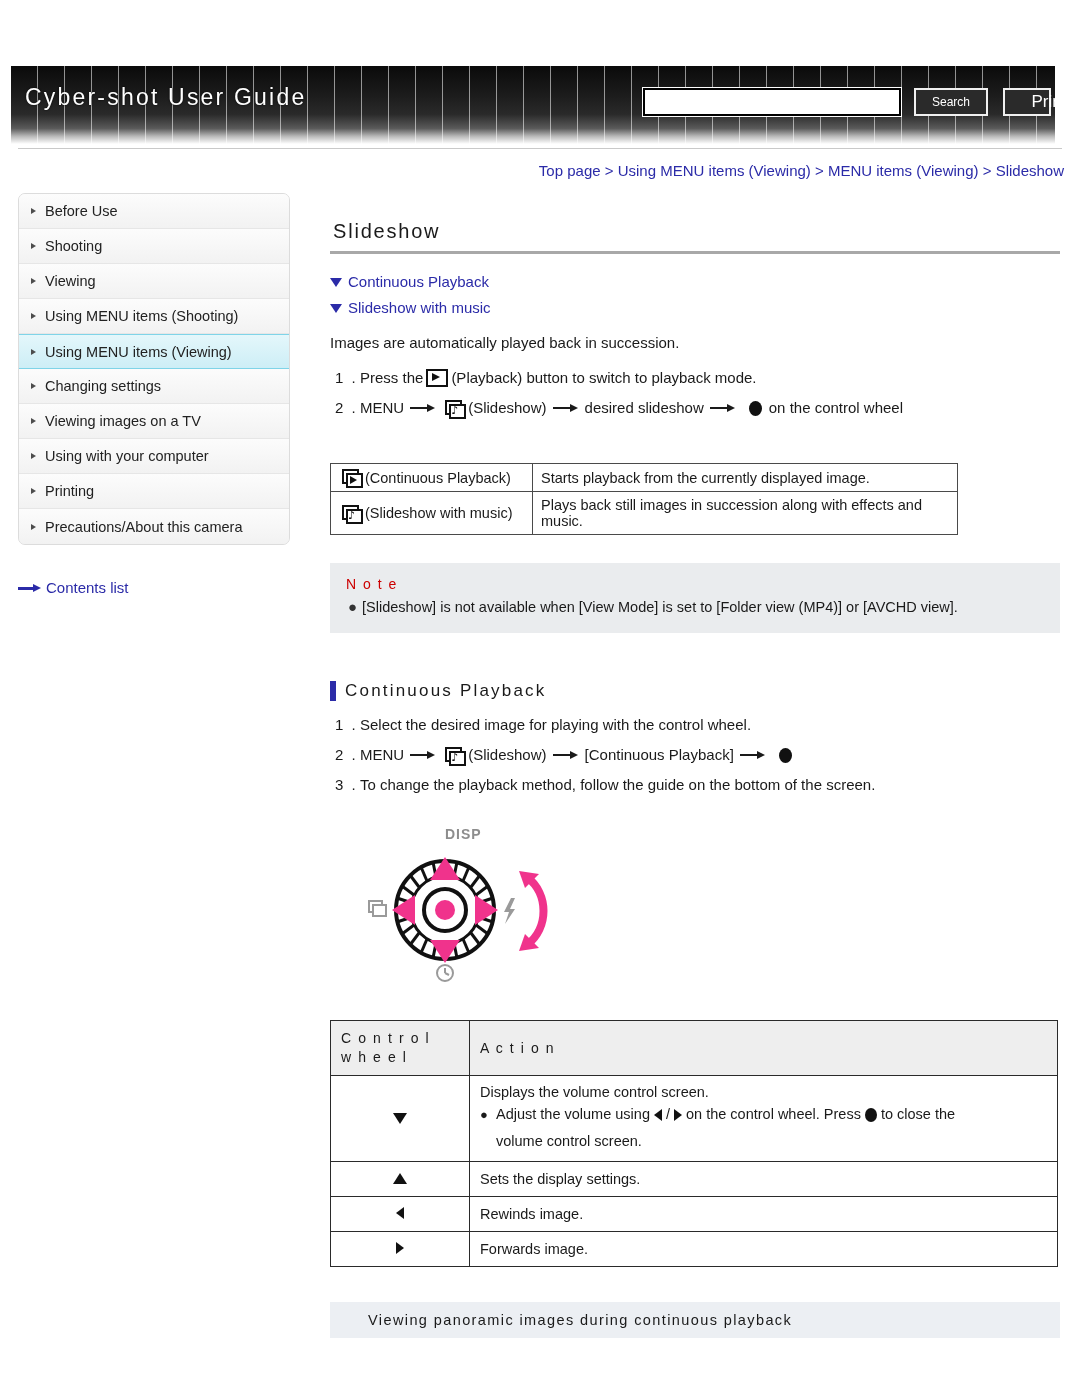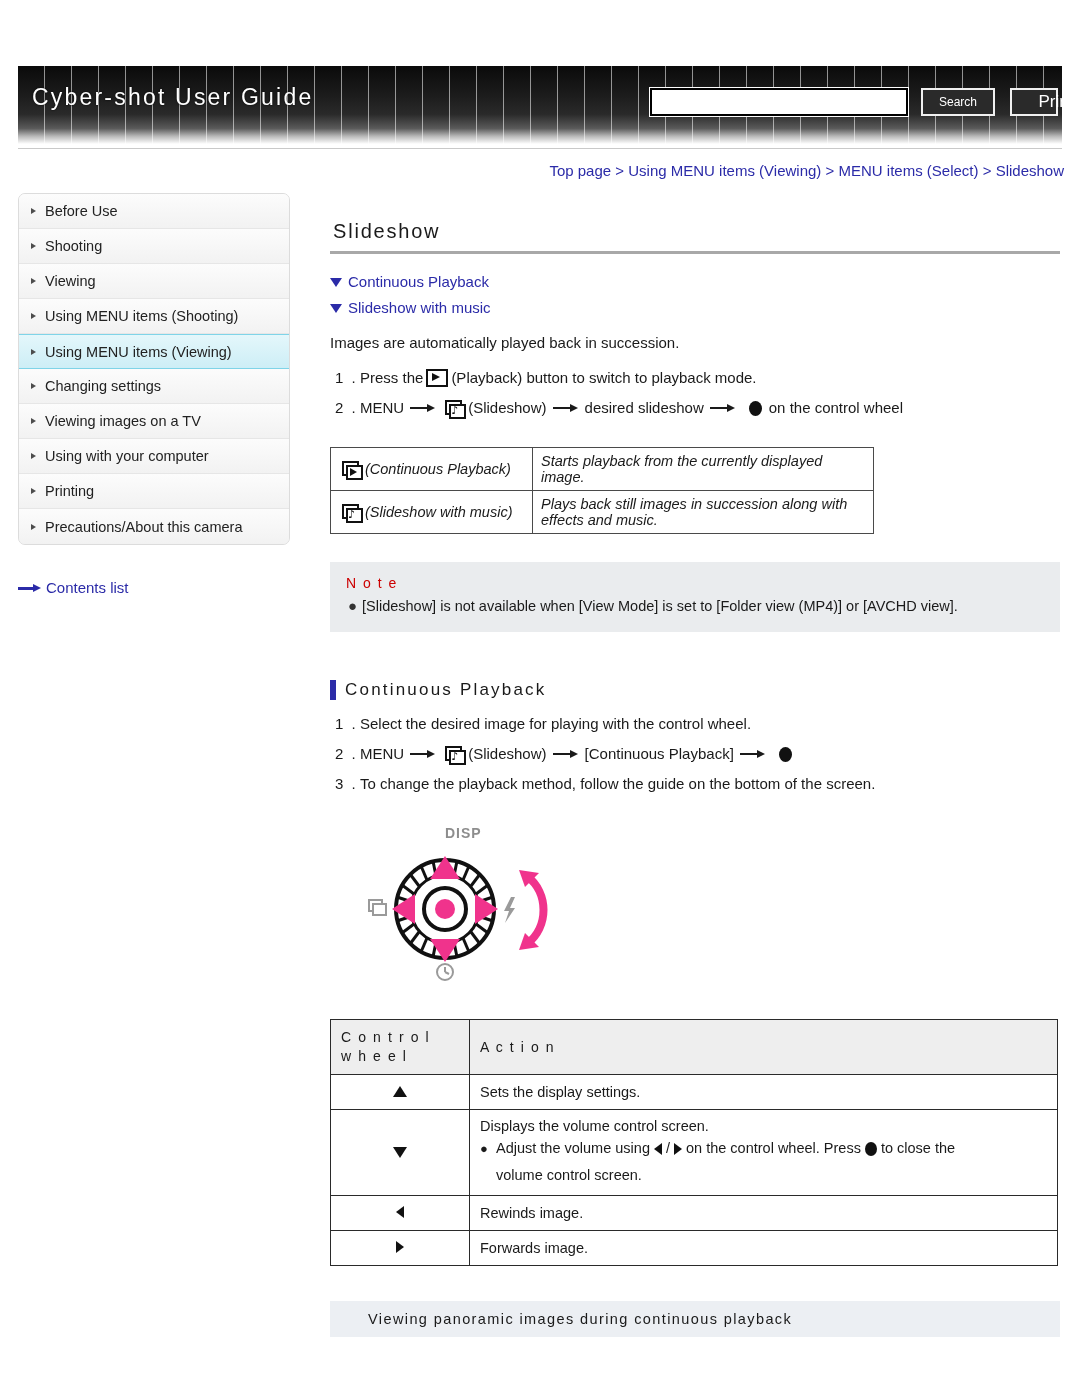--- a/index.html
+++ b/index.html
@@ -12,21 +12,21 @@
     height: 1397px;
     font-family: "Liberation Sans", sans-serif;
     color: #1a1a1a;
     position: relative;
     overflow: hidden;
   }
 
   
   .header-wrap {
     position: absolute;
-    left: 18px;
+    left: 11px;
     top: 66px;
     width: 1044px;
     height: 78px;
   }
   .header-bg {
     position: absolute;
     inset: 0;
     background:
       repeating-linear-gradient(to right,
         rgba(255,255,255,0) 0px,
@@ -321,26 +321,25 @@
     width: 13px; height: 15px;
     border-radius: 50%;
     background: #111;
     margin: 0 7px;
     vertical-align: -2px;
     flex: none;
   }
 
   
   .mode-table {
-    margin-top: 24px;
+    margin-top: 40px;
     border-collapse: collapse;
-    width: 544px;
+    width: 628px;
     border: 1px solid #4a4a4a;
     font-size: 14.5px;
-    font-style: italic;
   }
   .mode-table td {
     border: 1px solid #4a4a4a;
     padding: 5px 8px;
     color: #1a1a1a;
     vertical-align: middle;
   }
   .mode-table td.col-ico { width: 185px; white-space: nowrap; }
   .ico-cell { display: flex; align-items: center; }
 
@@ -466,21 +465,21 @@
   <div class="hdr-btn" id="btn-search">Search</div>
   <div class="hdr-btn" id="btn-print">Print</div>
 </div>
 <div class="header-rule"></div>
 
 <div class="breadcrumb">
   <span>Top page</span>
   <span class="sep">&gt;</span>
   <span>Using MENU items (Viewing)</span>
   <span class="sep">&gt;</span>
-  <span>MENU items (Select)</span>
+  <span>MENU items (Viewing)</span>
   <span class="sep">&gt;</span>
   <span>Slideshow</span>
 </div>
 
 <div class="sidebar">
   <div class="side-item">
     <span class="side-arrow"></span>
     <span>Before Use</span>
   </div>
   <div class="side-item">
@@ -718,26 +717,20 @@
         <th class="sym-col" style="text-align:left;">
           <span>C o n t r o l</span><br>
           <span>w h e e l</span>
         </th>
         <th>A c t i o n</th>
       </tr>
     </thead>
     <tbody>
       <tr>
         <td class="sym-col">
-          <span class="tri-u"></span>
-        </td>
-        <td>Sets the display settings.</td>
-      </tr>
-      <tr>
-        <td class="sym-col">
           <span class="tri-d"></span>
         </td>
         <td>
           <div>Displays the volume control screen.</div>
           <div class="sub-bullet">
             <span class="b">●</span>
             <span class="sub-inline">
               <span>Adjust the volume using</span>
               <span class="tri-l"></span>
               <span>/</span>
@@ -745,20 +738,26 @@
               <span>on the control wheel. Press</span>
               <span class="dot-sm"></span>
               <span>to close the</span>
               <span style="width:100%;">volume control screen.</span>
             </span>
           </div>
         </td>
       </tr>
       <tr>
         <td class="sym-col">
+          <span class="tri-u"></span>
+        </td>
+        <td>Sets the display settings.</td>
+      </tr>
+      <tr>
+        <td class="sym-col">
           <span class="tri-l"></span>
         </td>
         <td>Rewinds image.</td>
       </tr>
       <tr>
         <td class="sym-col">
           <span class="tri-r"></span>
         </td>
         <td>Forwards image.</td>
       </tr>

